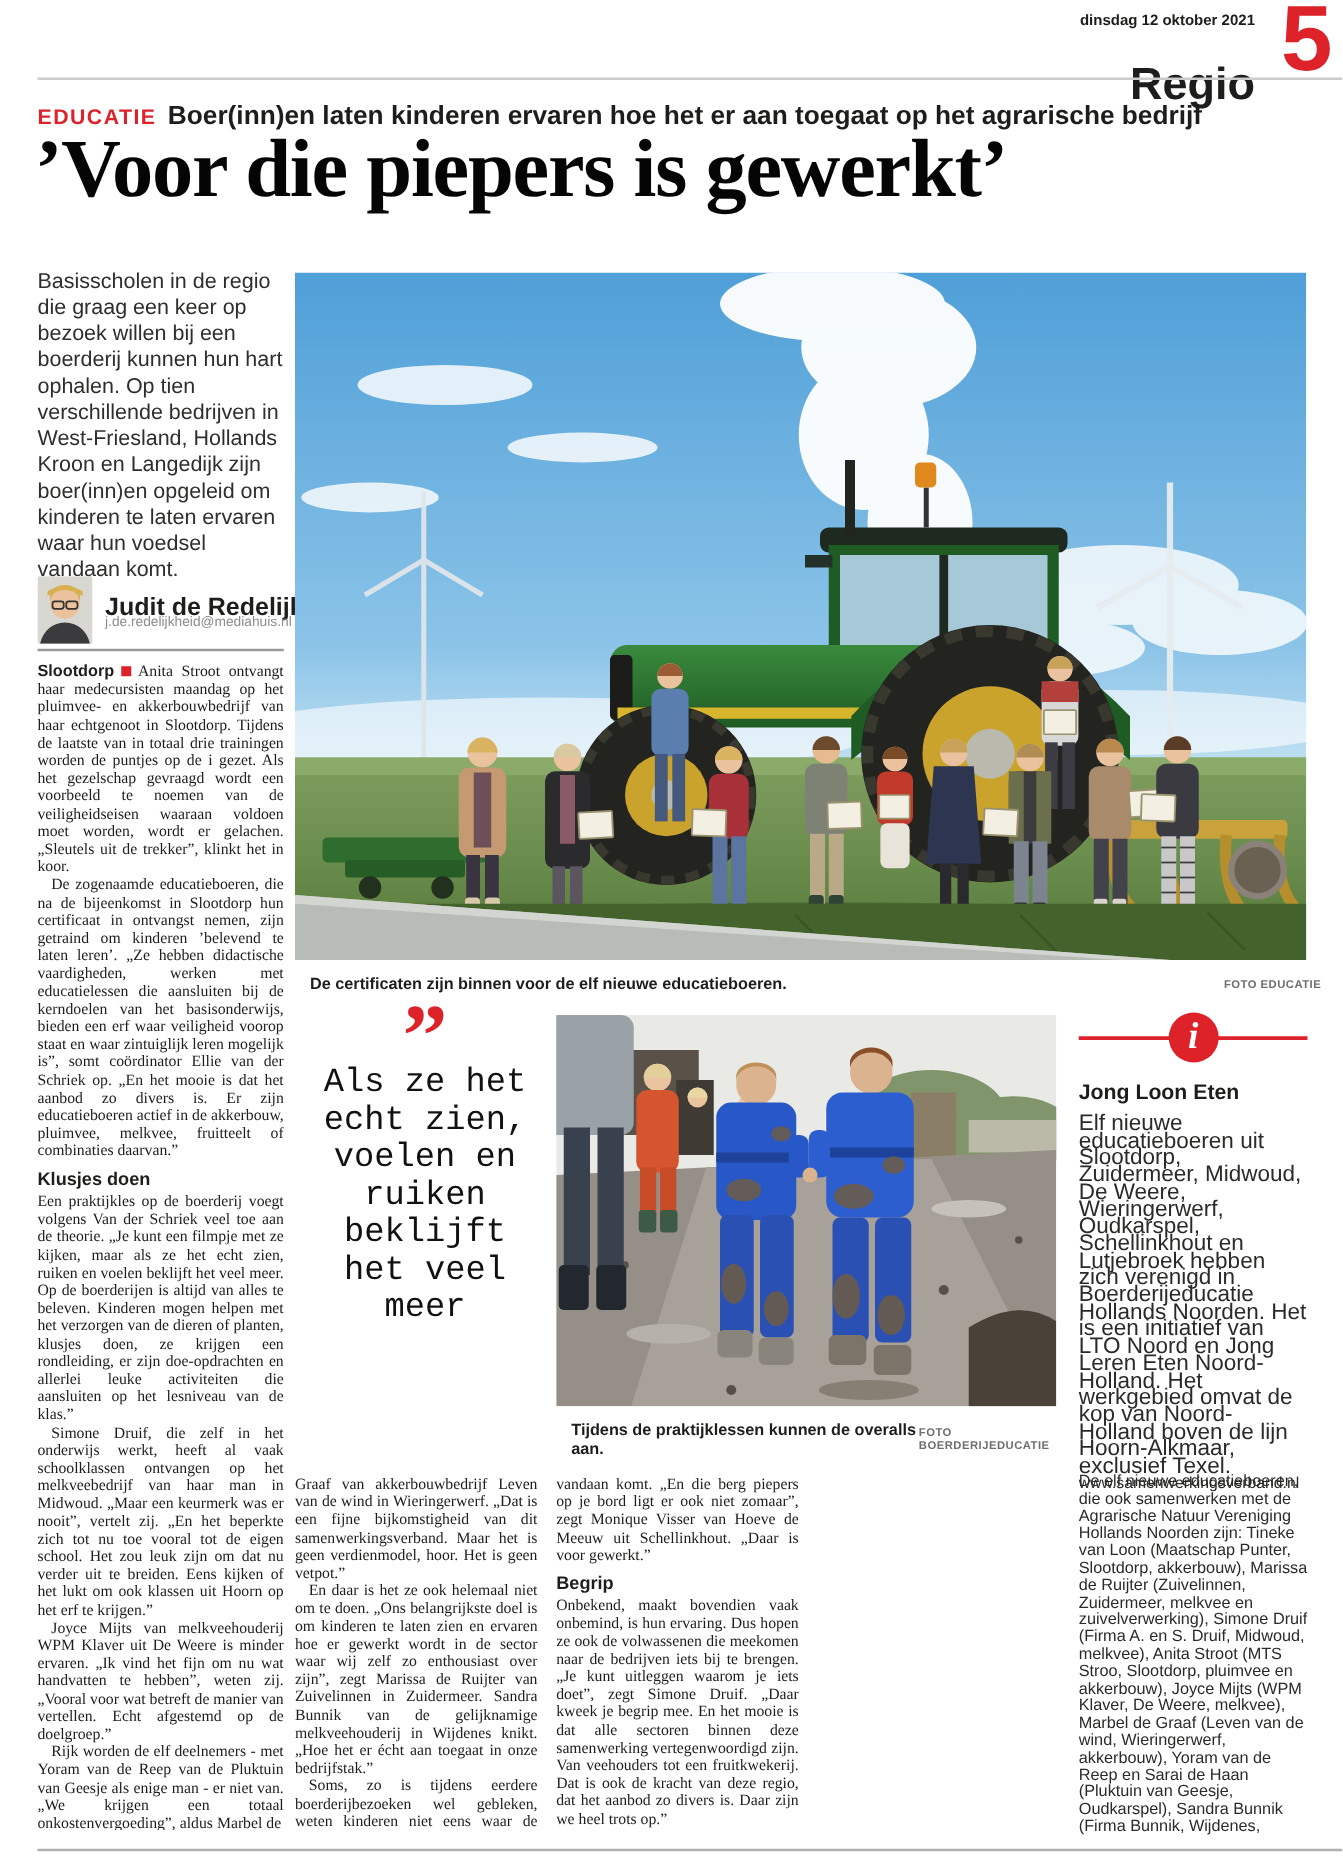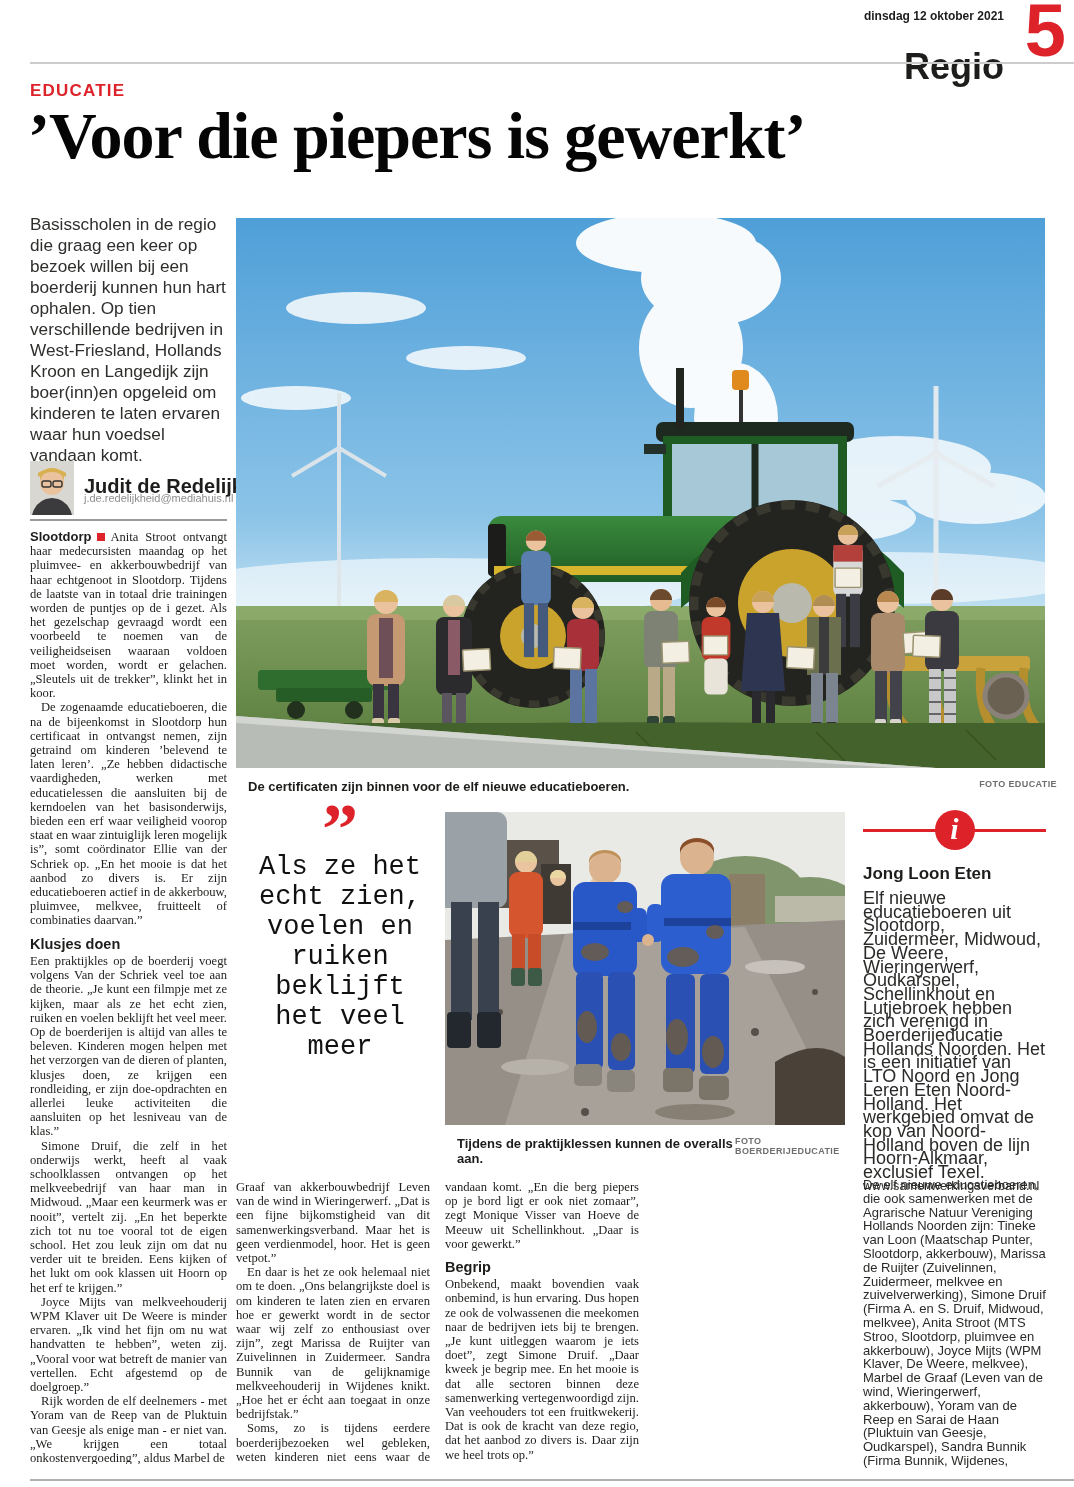--- a/index.html
+++ b/index.html
@@ -40,21 +40,21 @@
   #bcol3-list1 p:not(:first-child){text-indent:11px;}
   #bcol3-list2 p:not(:first-child){text-indent:11px;}
   .bcol{position:absolute;top:1180px;width:194px;height:284px;overflow:hidden;}
   .bcol2{left:236px;} .bcol3{left:445px;} .bcol4{left:654px;}
   .bcol5{position:absolute;top:1178px;left:863px;width:183px;height:290px;overflow:hidden;
          font-size:13px;line-height:13.8px;color:#2a2a28;}
   .bcol5 p{margin:0;}
   
   .photo1{position:absolute;top:218px;left:236px;width:809px;height:550px;overflow:hidden;}
   .photo2{position:absolute;top:812px;left:445px;width:400px;height:313px;overflow:hidden;}
-  .caption-row{position:absolute;display:flex;justify-content:space-between;align-items:flex-start;padding-left:12px;}
+  .caption-row{position:absolute;display:flex;justify-content:space-between;align-items:center;padding-left:12px;}
   .caption-row.c1{top:779px;left:236px;width:809px;}
   .caption-row.c2{top:1136px;left:445px;width:400px;}
   .caption{font-size:13px;font-weight:bold;color:#1d1d1b;}
   .credit{font-size:9px;color:#6e6e6e;letter-spacing:.4px;font-weight:bold;}
   
   .pullquote{position:absolute;top:806px;left:244px;width:192px;text-align:center;}
   .pq-glyph{font-family:"Liberation Serif","DejaVu Serif",serif;font-size:72px;line-height:46px;
             color:#dd2229;font-weight:bold;}
   .pq-text{font-family:Liberation Mono, monospace;font-size:27px;line-height:30px;color:#111;}
   
@@ -75,20 +75,21 @@
 
 <div class="page">
 
   <div class="hdr-date">dinsdag 12 oktober 2021</div>
   <div class="hdr-section">Regio</div>
   <div class="hdr-pagenum">5</div>
   <div class="rule-top"></div>
 
   <div class="kicker">
     <span class="label">EDUCATIE</span>
+    <span class="deck">Boer(inn)en laten kinderen ervaren hoe het er aan toegaat op het agrarische bedrijf</span>
   </div>
   <h1 class="headline" style="margin:0;">’Voor die piepers is gewerkt’</h1>
 
   <div class="intro">Basisscholen in de regio die graag een keer op bezoek willen bij een boerderij kunnen hun hart ophalen. Op tien verschillende bedrijven in West-Friesland, Hollands Kroon en Langedijk zijn boer(inn)en opgeleid om kinderen te laten ervaren waar hun voedsel vandaan komt.</div>
 
   <div class="byline">
     <svg class="avatar" viewBox="0 0 44 54">
       <rect width="44" height="54" fill="#d9d7d2"></rect>
       <path d="M2,54 Q6,38 22,37 Q38,38 42,54 Z" fill="#3b3b3d"></path>
       <circle cx="22" cy="22" r="12" fill="#eac39e"></circle>

